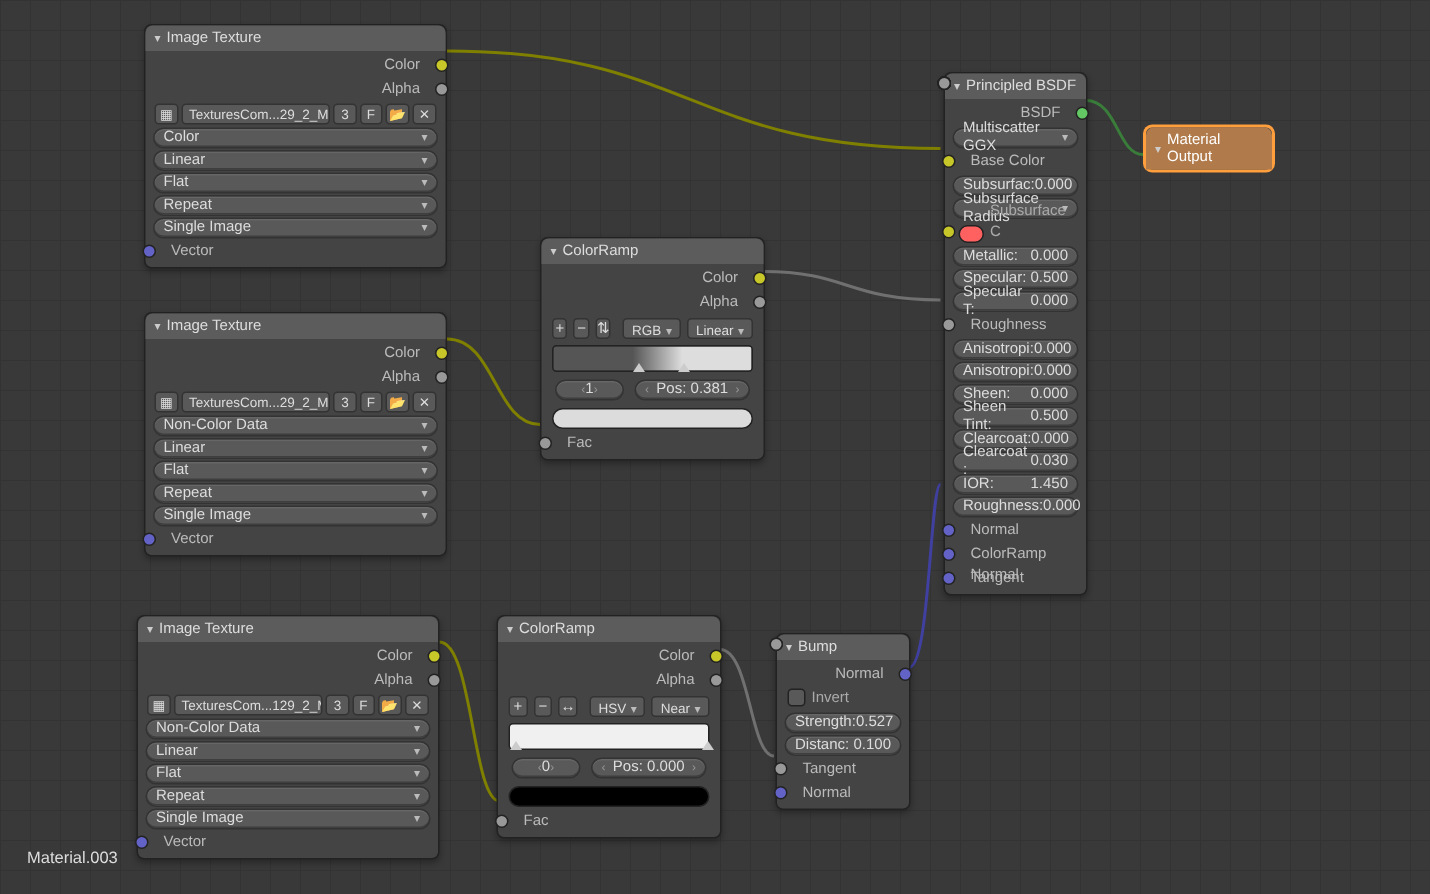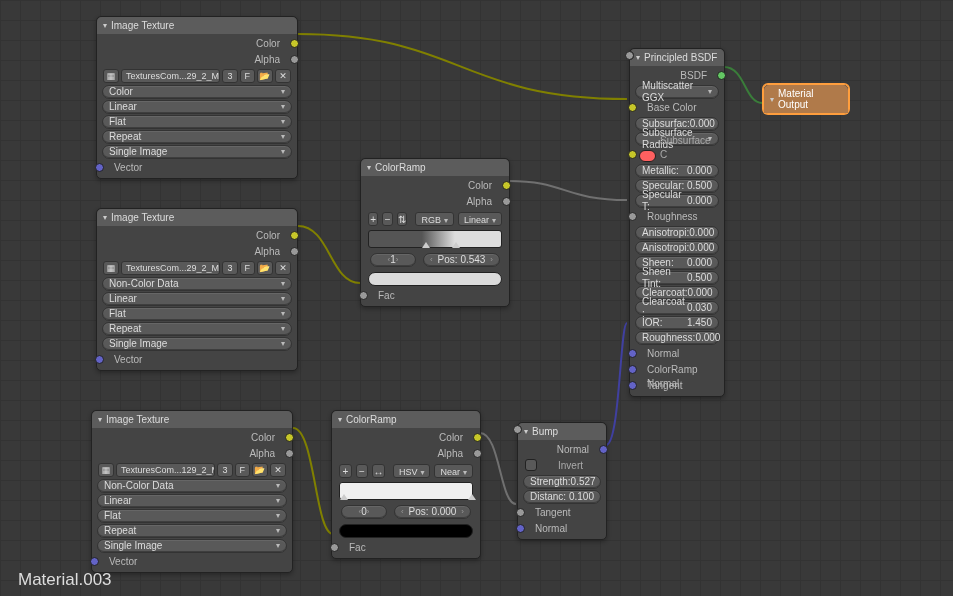--- a/index.html
+++ b/index.html
@@ -77,21 +77,21 @@
   .rmsel { background:#595959; border:1px solid #333; border-radius:3px; height:14px; padding:0 5px;
     display:flex; align-items:flex-end; color:#ddd; font-size:9px; gap:3px;}
   .rmsel::after{content:"▾"; font-size:8px; color:#bbb;}
   .gradient { margin:2px 4px; height:18px; border-radius:3px; border:1px solid #222; position:relative;}
   .stop { position:absolute; bottom:-1px; width:0; height:0; border-left:4px solid transparent; border-right:4px solid transparent; border-bottom:6px solid #ccc;}
   .posrow { display:flex; gap:3px; padding:2px 4px;}
   .posrow .pidx { flex:0 0 46px; }
   .posrow .ppos { flex:1;}
   .colorbar { margin:2px 4px; height:14px; border-radius:7px; border:1px solid #222; }
   .checkbox { width:12px; height:12px; border:1px solid #222; background:#595959; border-radius:3px;}
-  .footer { position:absolute; bottom:6px; left:18px; color:#ddd; font-size:17px;}
+  .footer { position:absolute; bottom:18px; left:18px; color:#ddd; font-size:11px;}
 </style>
 </head>
 <body>
 
 <svg class="wires">
   <path d="M 298 34 C 460 34, 460 99, 627 99" stroke="#808000" stroke-width="2" fill="none"></path>
   <path d="M 298 226 C 330 226, 330 283, 360 283" stroke="#808000" stroke-width="2" fill="none"></path>
   <path d="M 509 181 C 565 181, 565 200, 627 200" stroke="#707070" stroke-width="2" fill="none"></path>
   <path d="M 293 428 C 315 428, 315 534, 333 534" stroke="#808000" stroke-width="2" fill="none"></path>
   <path d="M 480 433 C 500 433, 500 504, 516 504" stroke="#707070" stroke-width="2" fill="none"></path>
@@ -262,21 +262,21 @@
       <div class="stop" style="left:63%"></div>
     </div>
     <div class="posrow">
       <div class="pill center pidx">
           <span class="arrow">‹</span>
           <span>1</span>
           <span class="arrow">›</span>
         </div>
       <div class="pill ppos">
           <span class="arrow">‹</span>
-          <span><span>Pos:</span> <span>0.543</span></span>
+          <span><span>Pos:</span> <span>0.381</span></span>
           <span class="arrow">›</span>
         </div>
     </div>
     <div class="colorbar" style="background:#dcdcdc;"></div>
     <div class="row">
         <div class="socket sock-gy sock-l" style="top:3px"></div>
         <div class="rowlbl left">Fac</div>
       </div>
   </div>
 </div>
@@ -334,21 +334,21 @@
 <div class="node" style="left:517px; top:422px; width:90px;">
   <div class="node-header">
     <span class="tri">▾</span>
     <span>Bump</span>
   </div>
   <div class="node-body">
     <div class="row">
         <div class="socket sock-b sock-r" style="top:3px"></div>
         <div class="rowlbl right">Normal</div>
       </div>
-    <div class="row" style="display:flex;align-items:flex-start;gap:21px;padding-left:4px;">
+    <div class="row" style="display:flex;align-items:flex-start;gap:4px;padding-left:4px;">
       <div class="checkbox"></div>
       <span>Invert</span>
     </div>
     <div class="pill">
       <div class="socket sock-gy sock-l" style="top:2px"></div>
       <span>Strength:</span>
         <span>0.527</span>
     </div>
     <div class="pill">
       <div class="socket sock-gy sock-l" style="top:2px"></div>

